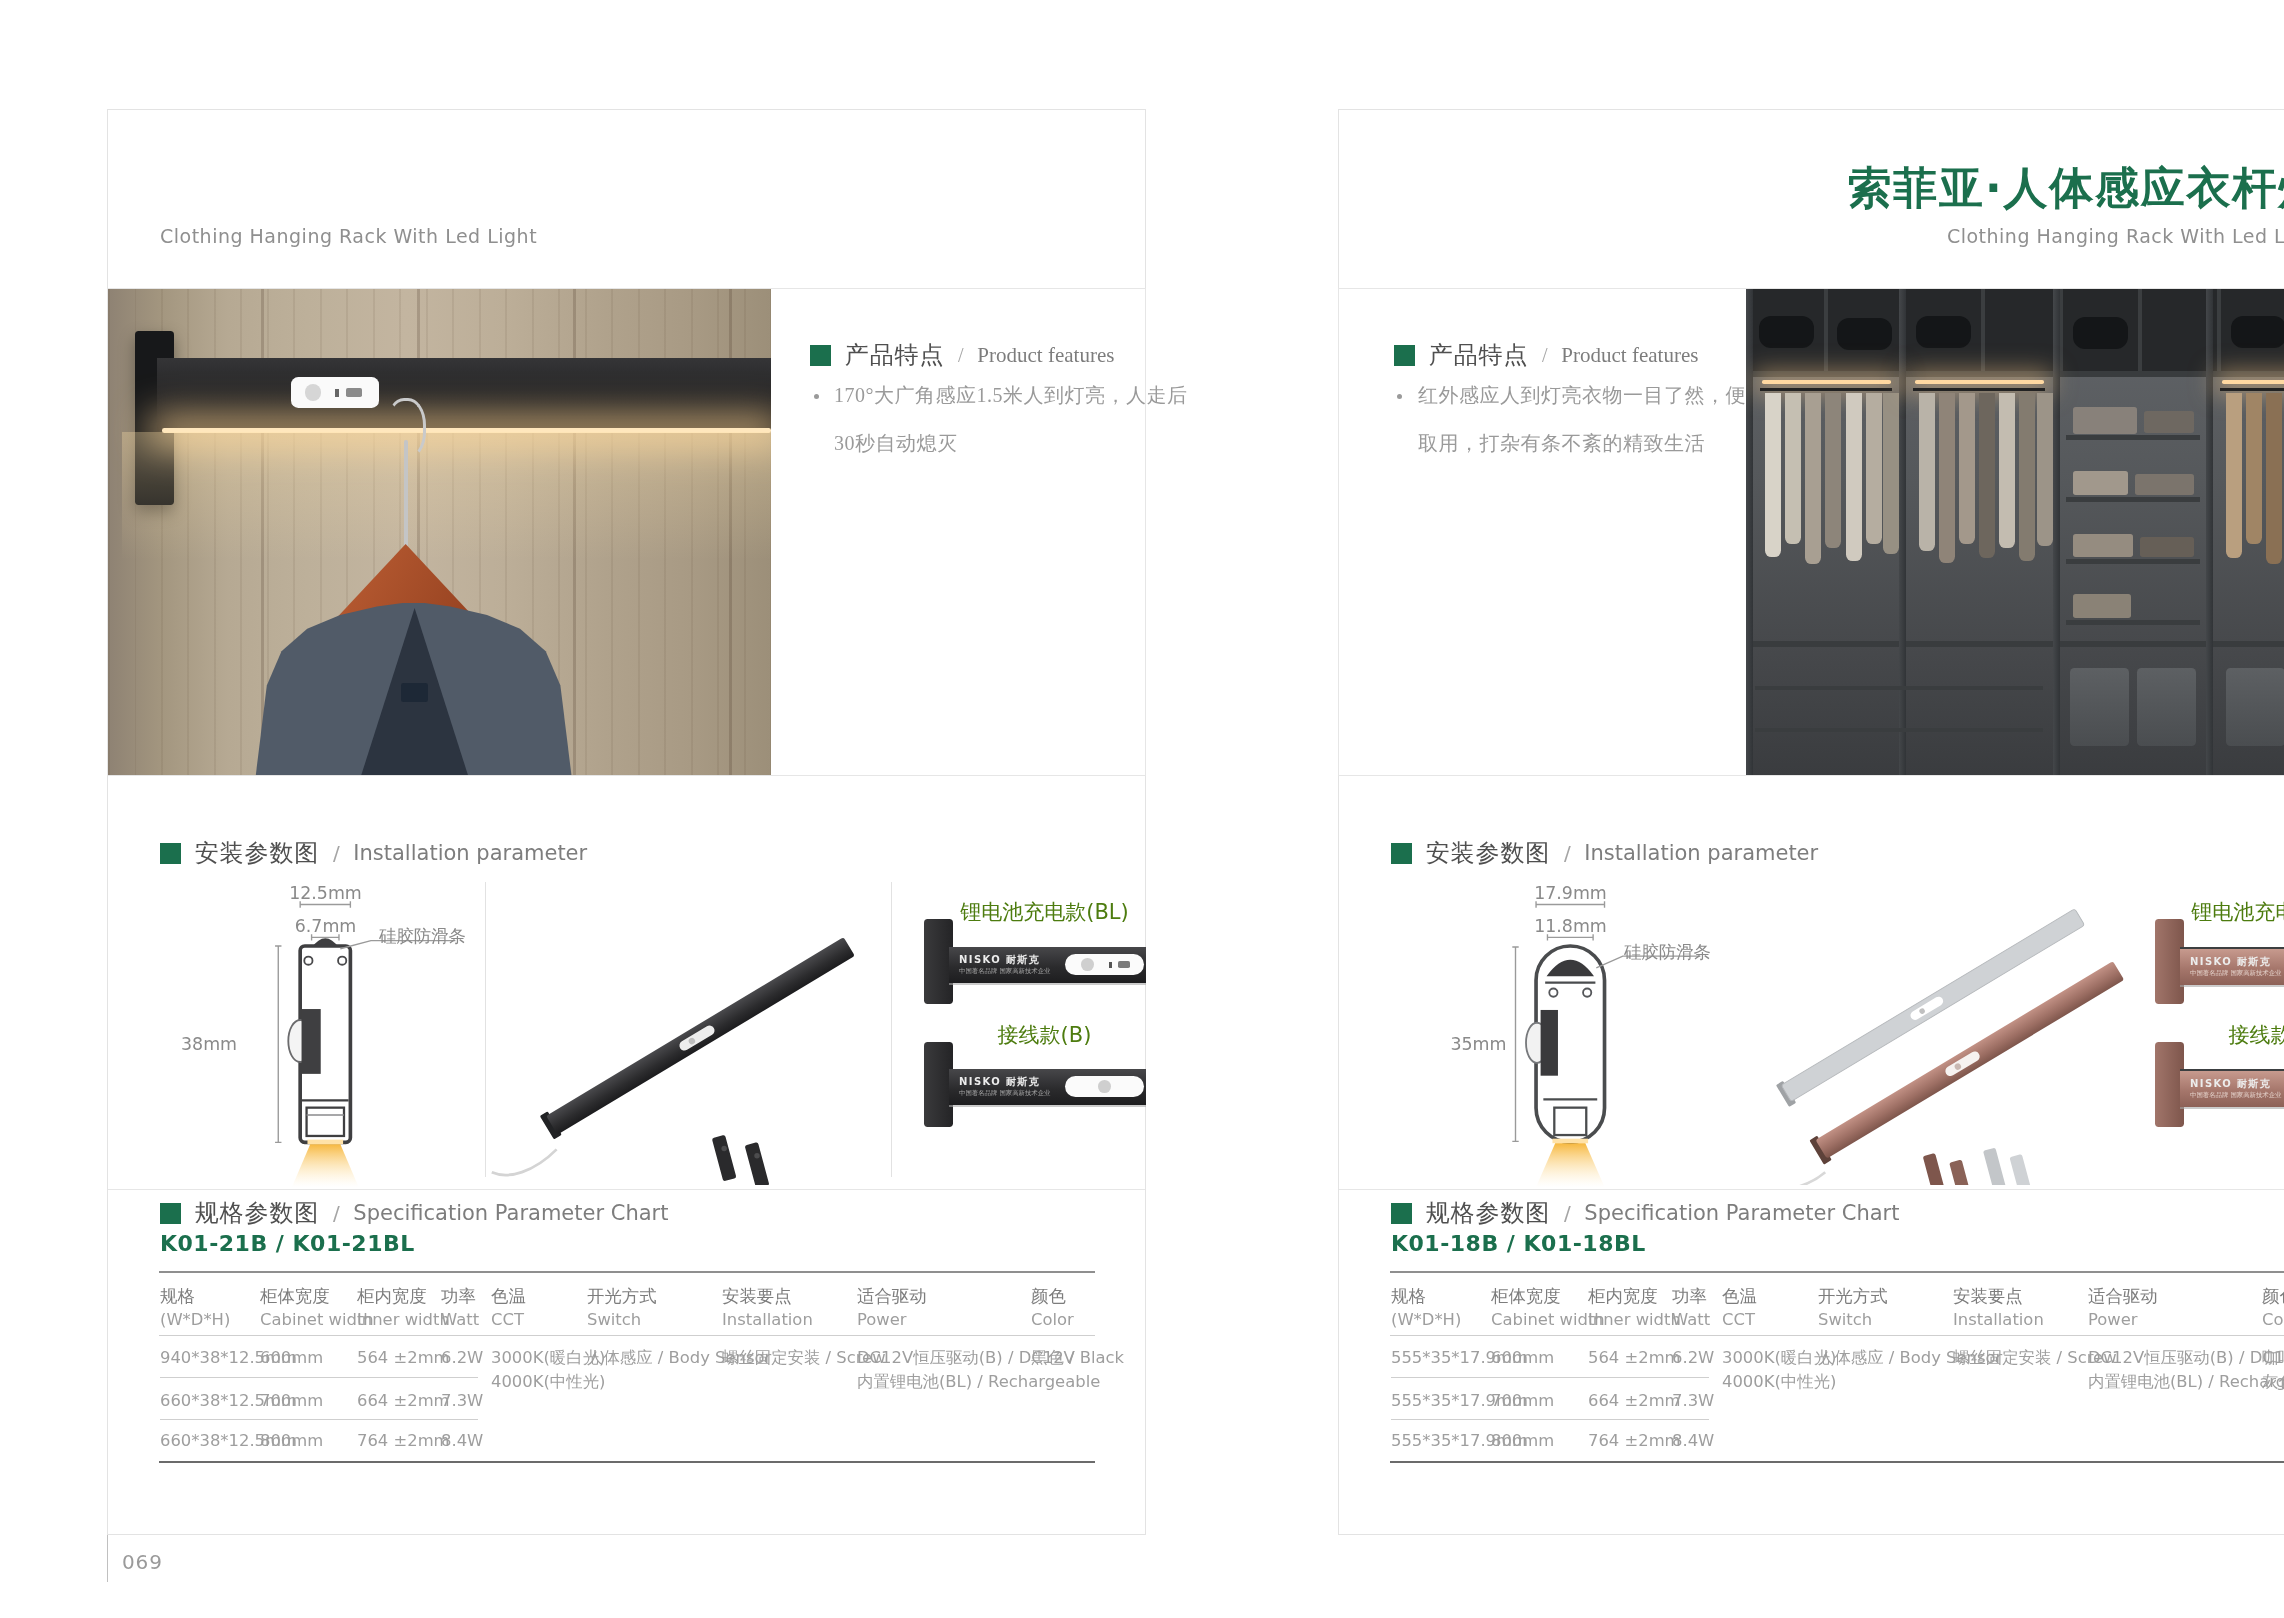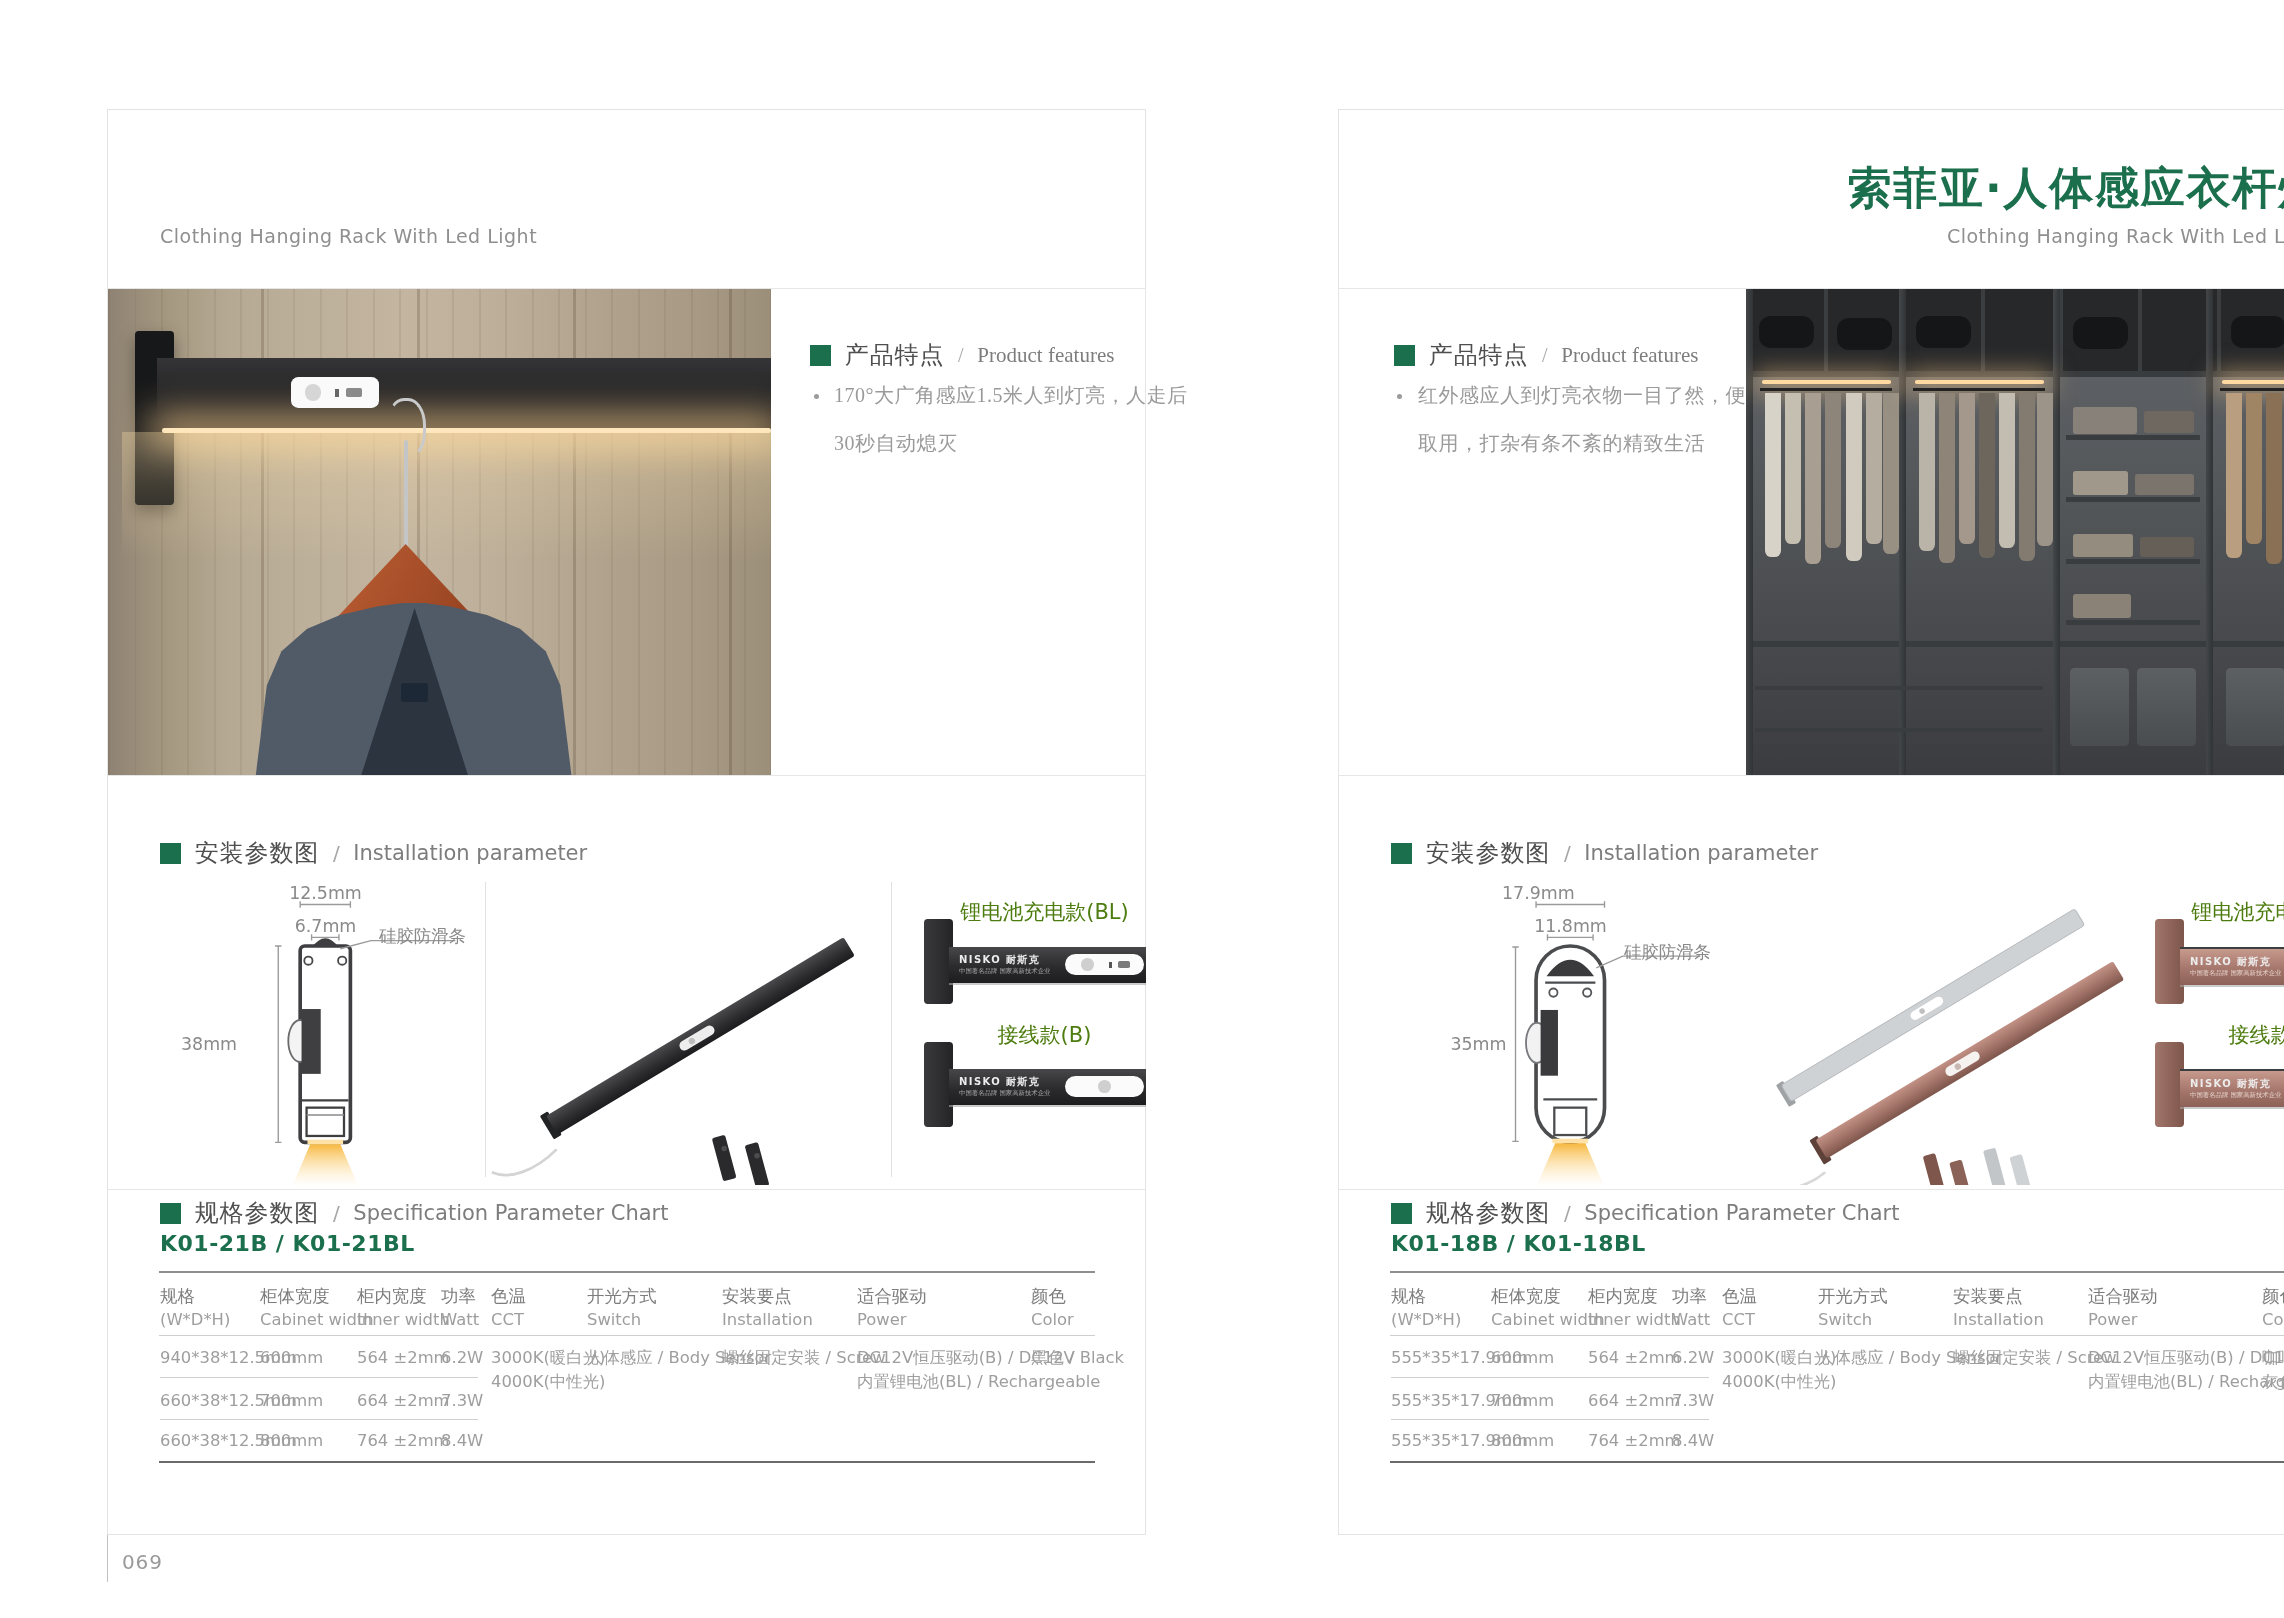--- a/index.html
+++ b/index.html
@@ -419,21 +419,21 @@
           <circle cx="318" cy="262" r="9" fill="none" stroke="#55575a" stroke-width="4"></circle>
           <circle cx="392" cy="262" r="9" fill="none" stroke="#55575a" stroke-width="4"></circle>
           <ellipse cx="282" cy="372" rx="24" ry="44" fill="#f2f2f2" stroke="#77797c" stroke-width="4"></ellipse>
           <rect x="290" y="300" width="38" height="144" fill="#3a3a3c"></rect>
           <line x1="296" y1="496" x2="414" y2="496" stroke="#4a4c4e" stroke-width="5"></line>
           <rect x="320" y="514" width="70" height="60" fill="#fff" stroke="#4a4c4e" stroke-width="5"></rect>
           <rect x="316" y="582" width="78" height="10" fill="#ffe2a8"></rect>
           <polygon points="322,592 388,592 430,688 280,688" fill="url(#gold-r)"></polygon>
           <path d="M412,208 L470,182 L640,182" stroke="#9a9a9a" stroke-width="3" fill="none"></path>
         </svg>
-        <div class="dim" style="left:94px;top:10px;width:137px;text-align:left;">17.9mm</div>
+        <div class="dim" style="left:94px;top:10px;width:137px;text-align:center;">17.9mm</div>
         <div class="dim" style="left:94px;top:43px;width:137px;text-align:center;">11.8mm</div>
         <div class="dim" style="left:11.4px;top:161px;width:87px;text-align:right;">35mm</div>
         <div class="dim" style="left:216px;top:67px;">硅胶防滑条</div>
       </div>
 
       <svg class="abs" style="left:397px;top:82px;" width="393" height="315" viewBox="0 0 860 690">
         <defs>
           <linearGradient id="coffee-r" x1="0" y1="0" x2="0" y2="1">
             <stop offset="0" stop-color="#c29185"></stop>
               <stop offset="0.6" stop-color="#9c6e63"></stop>

